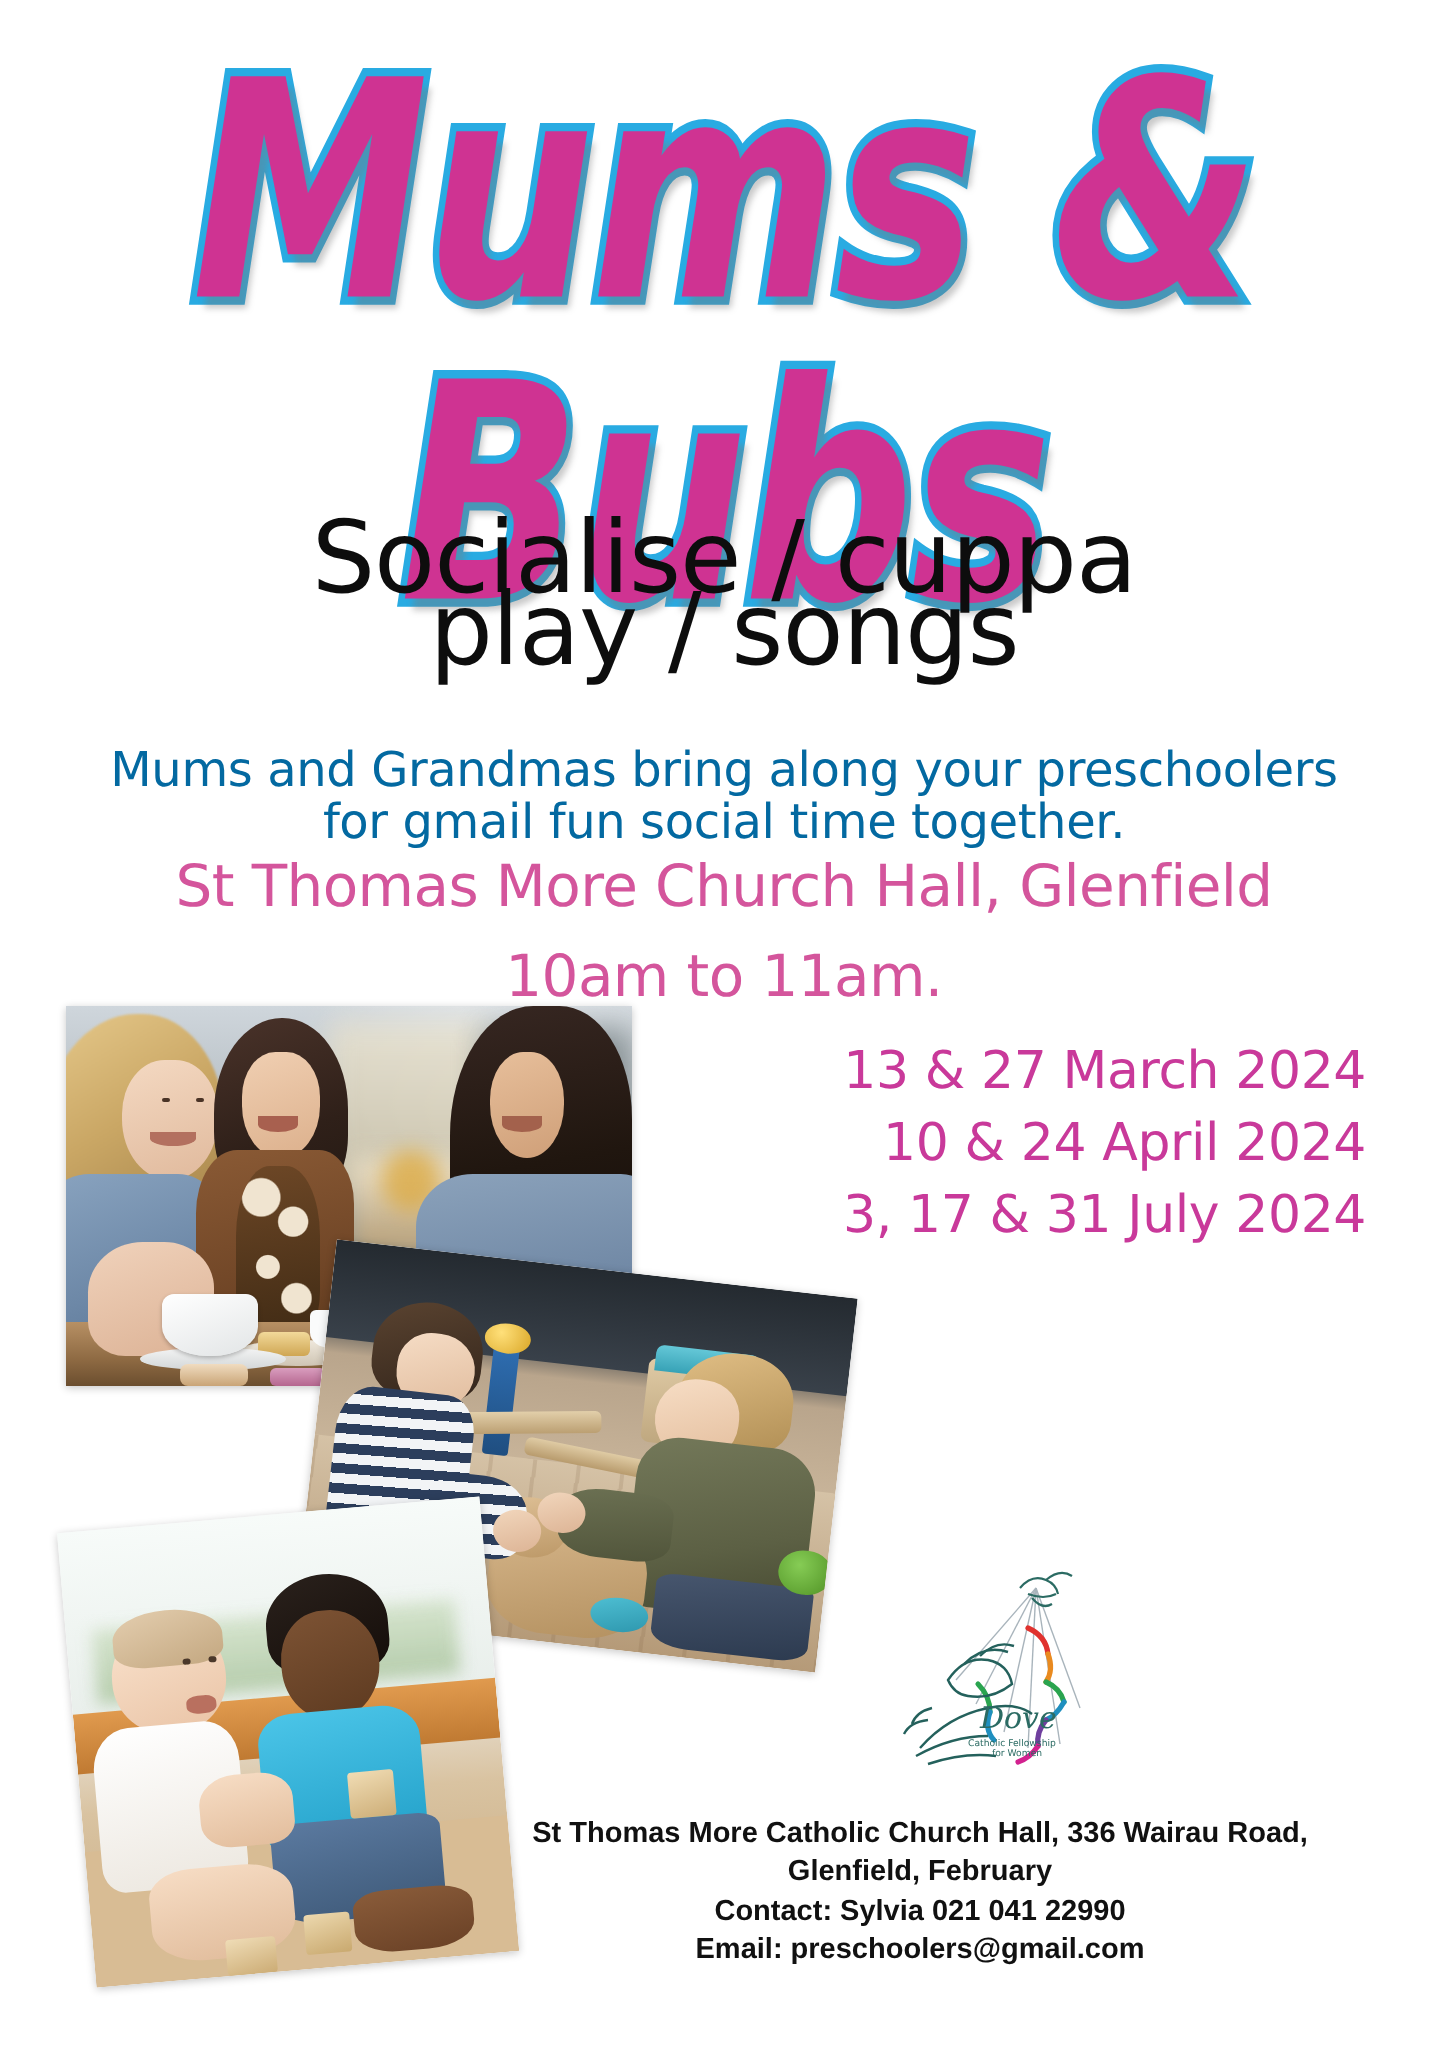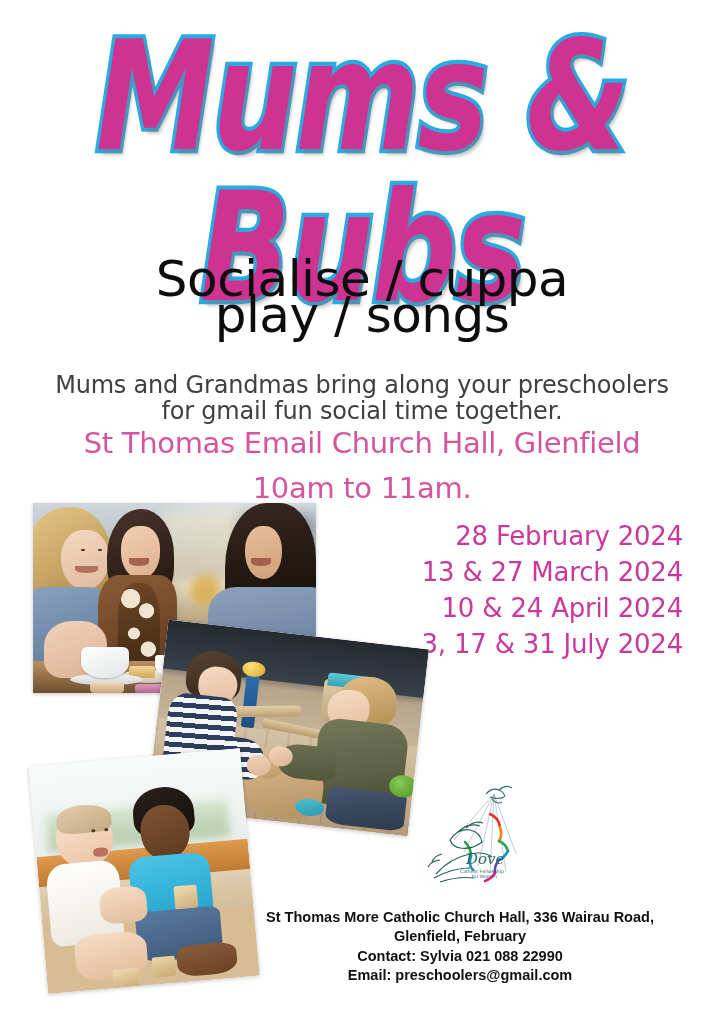--- a/index.html
+++ b/index.html
@@ -61,21 +61,21 @@
 
   
   .bodyline {
     position: absolute;
     left: 0;
     width: 724px;
     text-align: center;
     font-family: "DejaVu Sans", sans-serif;
     font-size: 24px;
     font-weight: 400;
-    color: #404040;
+    color: #0369a1;
     line-height: 1.1;
     letter-spacing: -0.2px;
   }
   .bodyline-l1 { top: 372px; }
   .bodyline-l2 { top: 398px; }
 
   .venue {
     position: absolute;
     left: 0;
     width: 724px;
@@ -490,21 +490,21 @@
     background: linear-gradient(165deg,#ecd8ae,#c9a96f); border-radius:2px;
   }
   .block-3 {
     position:absolute; left:31%; top:92%; width:12%; height:8%;
     background: linear-gradient(165deg,#efdcb6,#ccac75); border-radius:2px;
   }
 
   
   #dove-logo {
     position: absolute;
-    left: 420px;
+    left: 444px;
     top: 782px;
     width: 130px;
     height: 108px;
   }
   #dove-logo svg { width: 100%; height: 100%; display: block; }
 </style>
 </head>
 <body>
 
 <div id="poster">
@@ -512,25 +512,24 @@
   <div class="title-wrap">
     <span class="title">Mums &amp; Bubs</span>
   </div>
 
   <div class="subtitle subtitle-l1">Socialise / cuppa</div>
   <div class="subtitle subtitle-l2">play / songs</div>
 
   <div class="bodyline bodyline-l1">Mums and Grandmas bring along your preschoolers</div>
   <div class="bodyline bodyline-l2">for gmail fun social time together.</div>
 
-  <div class="venue venue-l1">St Thomas Email Church Hall, Glenfield</div>
+  <div class="venue venue-l1">St Thomas More Church Hall, Glenfield</div>
   <div class="venue venue-l2">10am to 11am.</div>
 
   <div class="dates">
-    <span class="date-line">28 February 2024</span>
     <span class="date-line">13 &amp; 27 March 2024</span>
     <span class="date-line">10 &amp; 24 April 2024</span>
     <span class="date-line">3, 17 &amp; 31 July 2024</span>
   </div>
 
   <div class="photo" id="photo-cafe">
     <div class="inner">
       <div class="bg-blur-a"></div>
       <div class="bg-blur-b"></div>
       <div class="bg-blur-c"></div>
@@ -660,17 +659,17 @@
 
       <text x="46" y="82" font-family="DejaVu Serif, serif" font-style="italic" font-size="15" fill="#2b6b63">Dove</text>
       <text x="40" y="91" font-family="DejaVu Sans, sans-serif" font-size="4.6" fill="#2b6b63">Catholic Fellowship</text>
       <text x="52" y="96" font-family="DejaVu Sans, sans-serif" font-size="4.6" fill="#2b6b63">for Women</text>
     </svg>
   </div>
 
   <div class="footer">
     <span>St Thomas More Catholic Church Hall, 336 Wairau Road,</span>
     <span>Glenfield, February</span>
-    <span>Contact: Sylvia 021 088 22990</span>
+    <span>Contact: Sylvia 021 041 22990</span>
     <span>Email:  preschoolers@gmail.com</span>
   </div>
 
 </div>
 
 </body></html>

